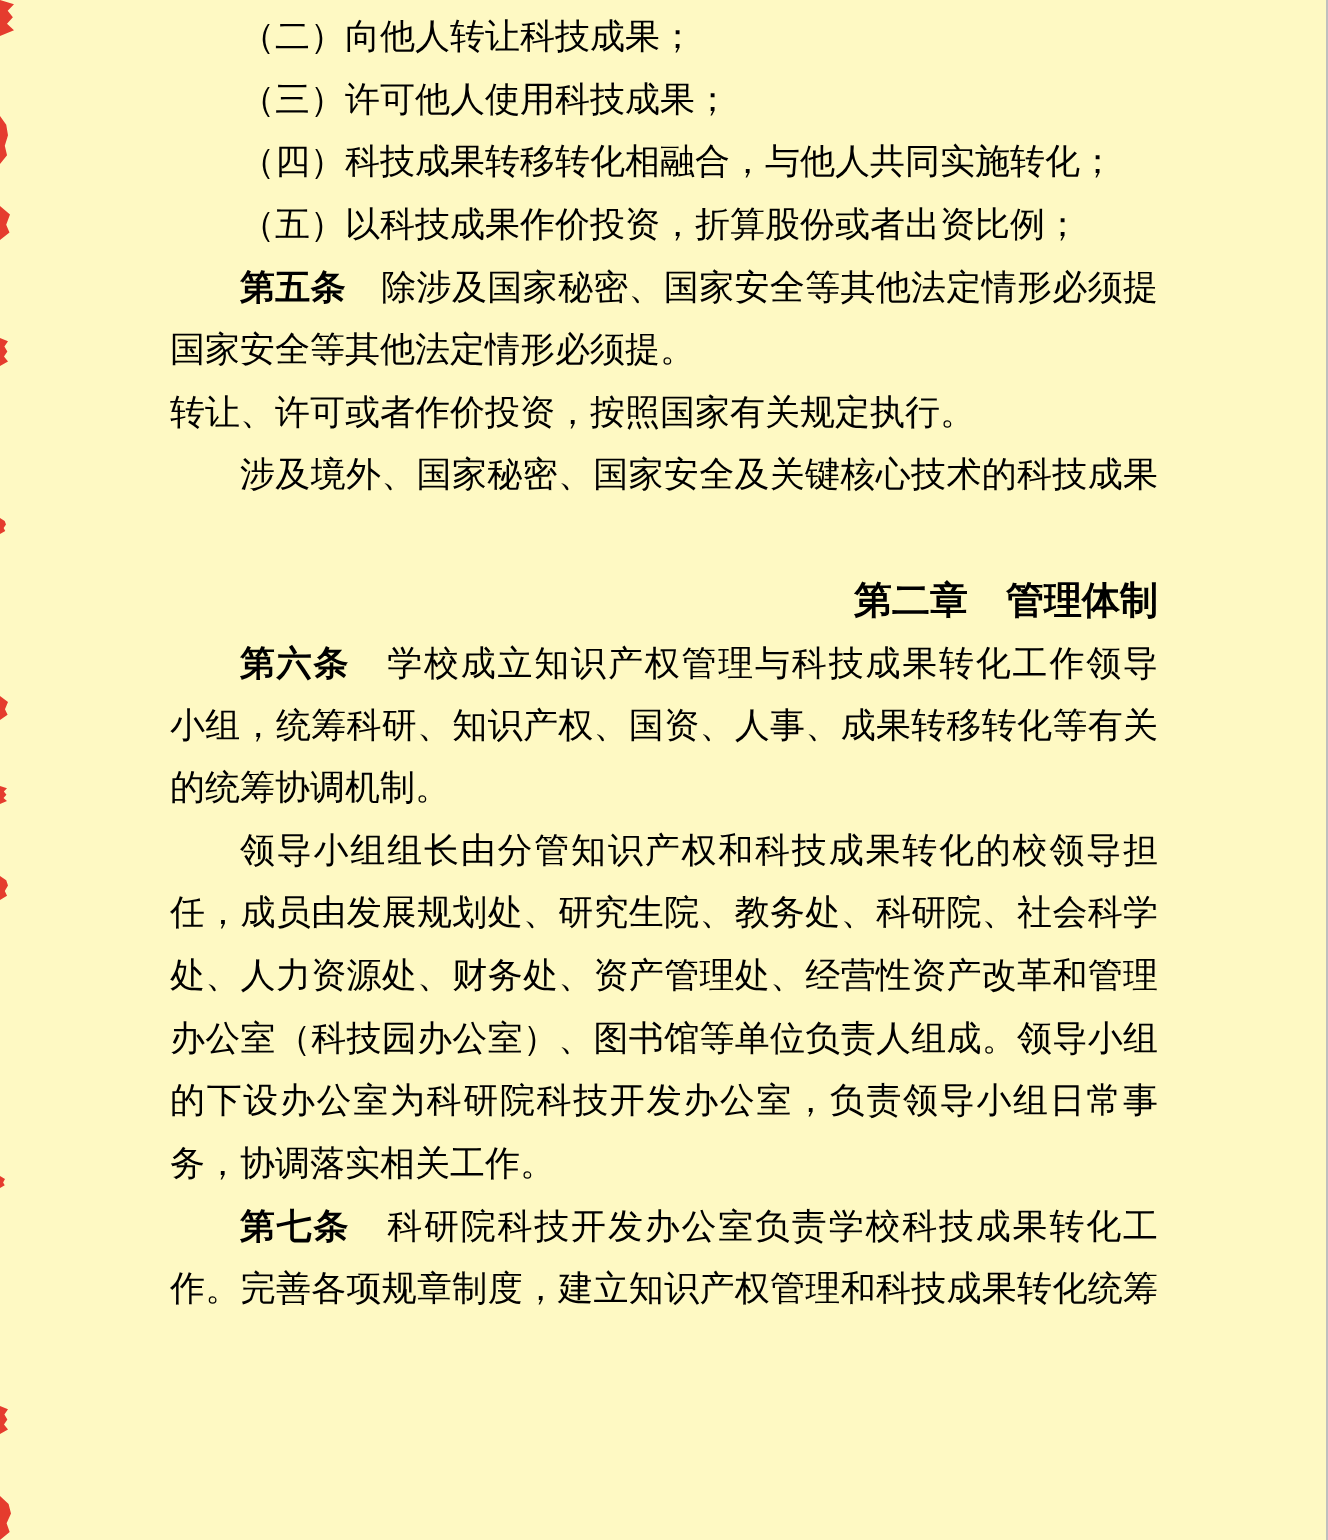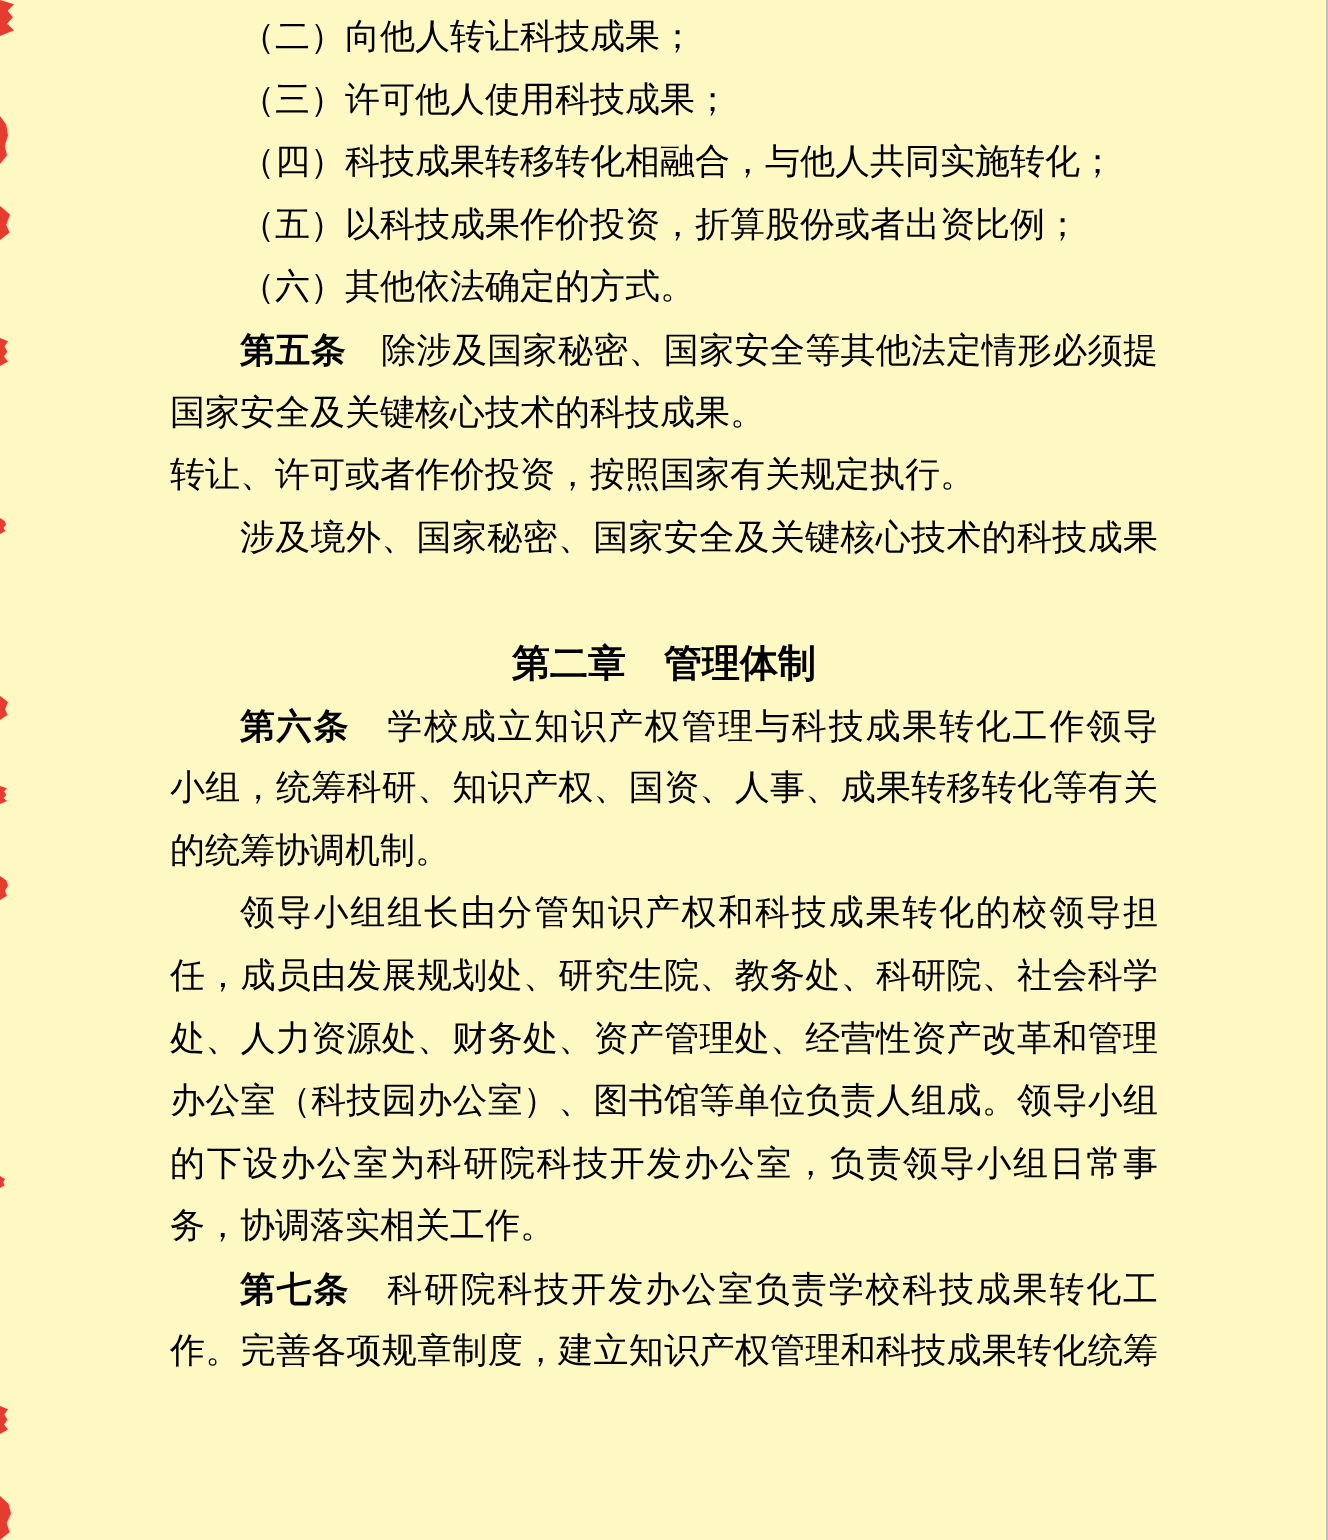--- a/index.html
+++ b/index.html
@@ -46,21 +46,21 @@
   .line.indent {
     text-indent: 70px;
   }
   .line.justify {
     white-space: normal;
     text-align: justify;
     text-align-last: justify;
     text-justify: inter-character;
   }
   .line.chapter {
-    text-align: center;
+    text-align: right;
     font-size: 38px;
   }
   .line.blank { }
   .kw {
     font-weight: bold;
     font-family: "DejaVu Sans", "Liberation Sans", sans-serif;
   }
   
   .edge-mark {
     position: absolute;
@@ -72,23 +72,22 @@
 </style>
 </head>
 <body>
 
 <div class="page">
   <div class="content">
       <div class="line indent"><span>（二）向他人转让科技成果；</span></div>
       <div class="line indent"><span>（三）许可他人使用科技成果；</span></div>
       <div class="line indent"><span>（四）科技成果转移转化相融合，与他人共同实施转化；</span></div>
       <div class="line indent"><span>（五）以科技成果作价投资，折算股份或者出资比例；</span></div>
-      <div class="line indent"><span>（六）其他依法确定的方式。</span></div>
       <div class="line indent justify"><span class="kw">第五条</span><span>　除涉及国家秘密、国家安全等其他法定情形必须提</span></div>
-      <div class="line"><span>国家安全及关键核心技术的科技成果。</span></div>
+      <div class="line"><span>国家安全等其他法定情形必须提。</span></div>
       <div class="line"><span>转让、许可或者作价投资，按照国家有关规定执行。</span></div>
       <div class="line indent justify"><span>涉及境外、国家秘密、国家安全及关键核心技术的科技成果</span></div>
       <div class="line blank"></div>
       <div class="line chapter"><span class="kw">第二章　管理体制</span></div>
       <div class="line indent justify"><span class="kw">第六条</span><span>　学校成立知识产权管理与科技成果转化工作领导</span></div>
       <div class="line justify"><span>小组，统筹科研、知识产权、国资、人事、成果转移转化等有关</span></div>
       <div class="line"><span>的统筹协调机制。</span></div>
       <div class="line indent justify"><span>领导小组组长由分管知识产权和科技成果转化的校领导担</span></div>
       <div class="line justify"><span>任，成员由发展规划处、研究生院、教务处、科研院、社会科学</span></div>
       <div class="line justify"><span>处、人力资源处、财务处、资产管理处、经营性资产改革和管理</span></div>

